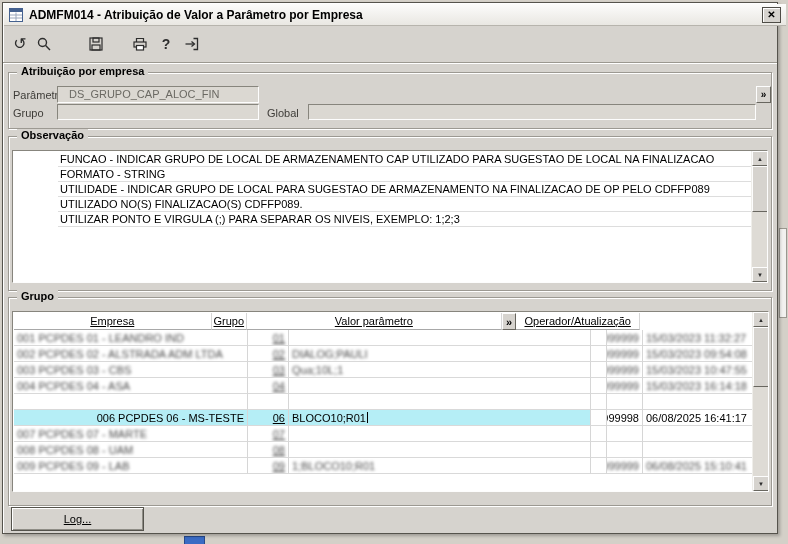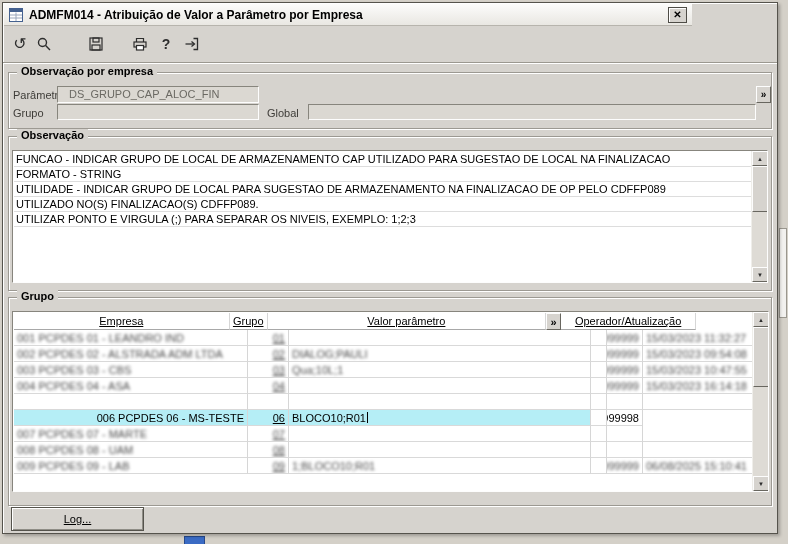--- a/index.html
+++ b/index.html
@@ -14,21 +14,21 @@
   
   .dialog {
     position:absolute; left:2px; top:2px; width:776px; height:532px;
     background:#d6d3ce;
     border:1px solid #55534c;
     box-shadow: inset 1px 1px 0 #ffffff, 2px 2px 3px rgba(0,0,0,.25);
   }
 
   
   .titlebar {
-    position:absolute; left:1px; top:1px; width:688px; height:22px;
+    position:absolute; left:1px; top:1px; width:782px; height:22px;
     background:linear-gradient(#fcfcfb,#e9e7e2);
     border-bottom:1px solid #b7b4ad;
     display:flex; align-items:center; padding:0 5px;
   }
   .title-icon { width:14px; height:14px; margin-right:6px; flex:0 0 auto; }
   .title-text { font-size:12px; font-weight:bold; white-space:nowrap; }
   .close-btn {
     margin-left:auto; width:19px; height:16px;
     background:#d6d3ce; border:1px solid #4e4c46;
     box-shadow: inset 1px 1px 0 #ffffff;
@@ -76,21 +76,21 @@
     border:1px solid; border-color:#fdfdfd #68665f #68665f #fdfdfd;
     font-size:10px; font-weight:bold; text-align:center; line-height:15px; cursor:default;
   }
 
   
   .obs-area {
     position:absolute; background:#fff;
     border:1px solid; border-color:#87857d #fdfdfd #fdfdfd #87857d;
     overflow:hidden;
   }
-  .obs-lines { position:absolute; left:1px; top:1px; width:737px; }
+  .obs-lines { position:absolute; left:1px; top:1px; width:737px;padding-left:44px; }
   .obs-line {
     height:15px; line-height:14px; font-size:11px;
     padding:0 2px; border-bottom:1px solid #dddddd;
     white-space:nowrap; overflow:hidden;
   }
 
   
   .vscroll {
     position:absolute; width:16px; background:#dedbd5;
     border-left:1px solid #efeeea;
@@ -108,21 +108,21 @@
     background:#d6d3ce;
     border:1px solid; border-color:#fdfdfd #68665f #68665f #fdfdfd;
   }
 
   
   .grid {
     position:absolute; background:#fff;
     border:1px solid; border-color:#87857d #fdfdfd #fdfdfd #87857d;
     overflow:hidden;
   }
-  .ghead { position:absolute; left:1px; top:1px; width:682px; height:17px; display:flex; }
+  .ghead { position:absolute; left:1px; top:1px; width:626px; height:17px; display:flex; }
   .ghead .gc {
     background:#fff; border-bottom:1px solid #a8a8a8;
     justify-content:center; text-decoration:underline;
   }
   .ghead .hbtn {
     background:#d6d3ce; text-decoration:none; font-weight:bold;
     border:1px solid; border-color:#fdfdfd #68665f #68665f #fdfdfd;
   }
   .gbody { position:absolute; left:1px; top:18px; width:739px; }
   .grow { display:flex; height:16px; background:#fff; }
@@ -211,21 +211,21 @@
   <div class="tbtn" style="left:178px;">
     <svg width="16" height="16" viewBox="0 0 16 16" fill="none" stroke="#2d2d2d" stroke-width="1.3">
       <path d="M9.5 2.5 h4 v11 h-4"></path>
         <line x1="1.5" y1="8" x2="10" y2="8"></line>
         <polyline points="7.5,5.5 10.5,8 7.5,10.5"></polyline>
     </svg>
   </div>
   <div class="tb-sep"></div>
 
   <div class="groupbox" style="left:5px; top:69px; width:764px; height:57px;">
-    <span class="legend">Observação por empresa</span>
+    <span class="legend">Atribuição por empresa</span>
   </div>
   <span class="lbl" style="left:10px; top:86px;">Parâmetro</span>
   <div class="field" style="left:54px; top:83px; width:202px;">DS_GRUPO_CAP_ALOC_FIN</div>
   <div class="mini-btn" style="left:753px; top:83px;">»</div>
   <span class="lbl" style="left:10px; top:104px;">Grupo</span>
   <div class="field" style="left:54px; top:101px; width:202px; height:16px;"></div>
   <span class="lbl" style="left:264px; top:104px;">Global</span>
   <div class="field" style="left:305px; top:101px; width:448px; height:16px;"></div>
 
   <div class="groupbox" style="left:5px; top:133px; width:764px; height:155px;">
@@ -368,20 +368,23 @@
           <div class="gc c-val">
             <span class="ct">BLOCO10;R01</span>
             <span class="caret"></span>
           </div>
           <div class="gc c-arr">
             <span class="ct"></span>
           </div>
           <div class="gc c-ope">
             <span class="ct">999998</span>
           </div>
+          <div class="gc c-dat">
+            <span class="ct">06/08/2025 16:41:17</span>
+          </div>
         </div>
         <div class="grow red">
           <div class="gc c-emp">
             <span class="ct">007 PCPDES 07 - MARTE</span>
           </div>
           <div class="gc c-gru">
             <span class="ct">07</span>
           </div>
           <div class="gc c-val">
             <span class="ct"></span>

